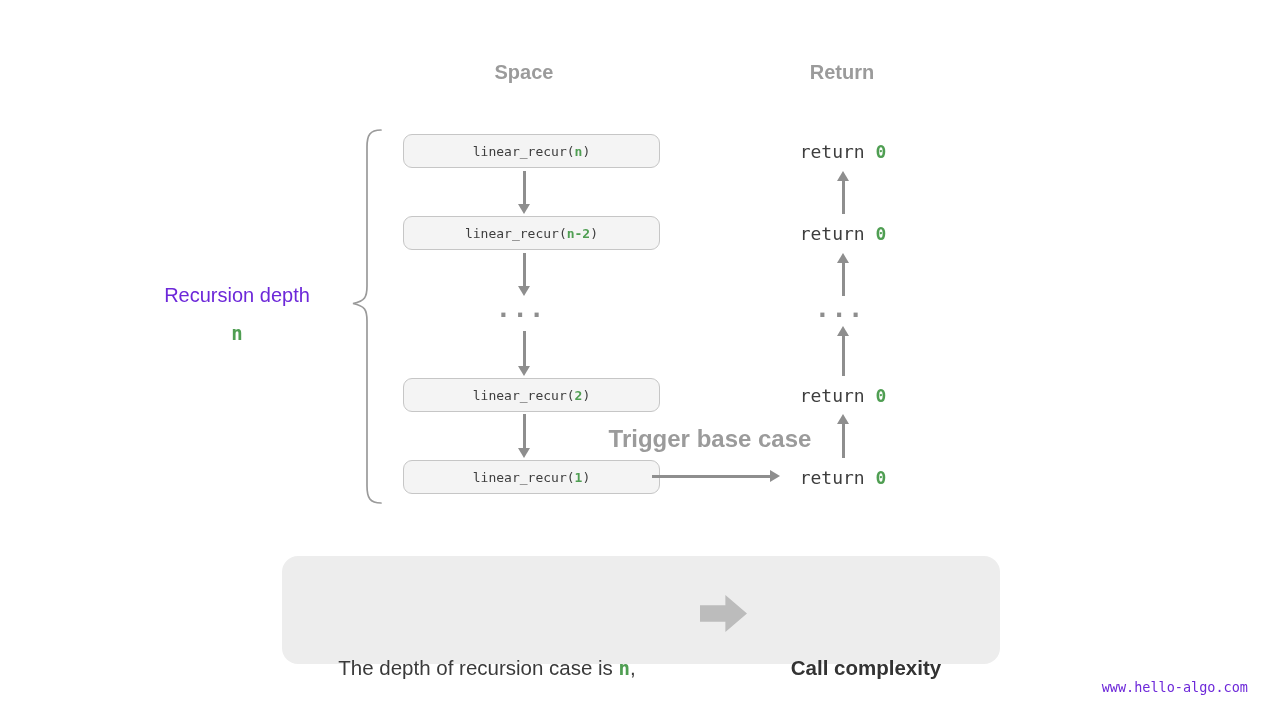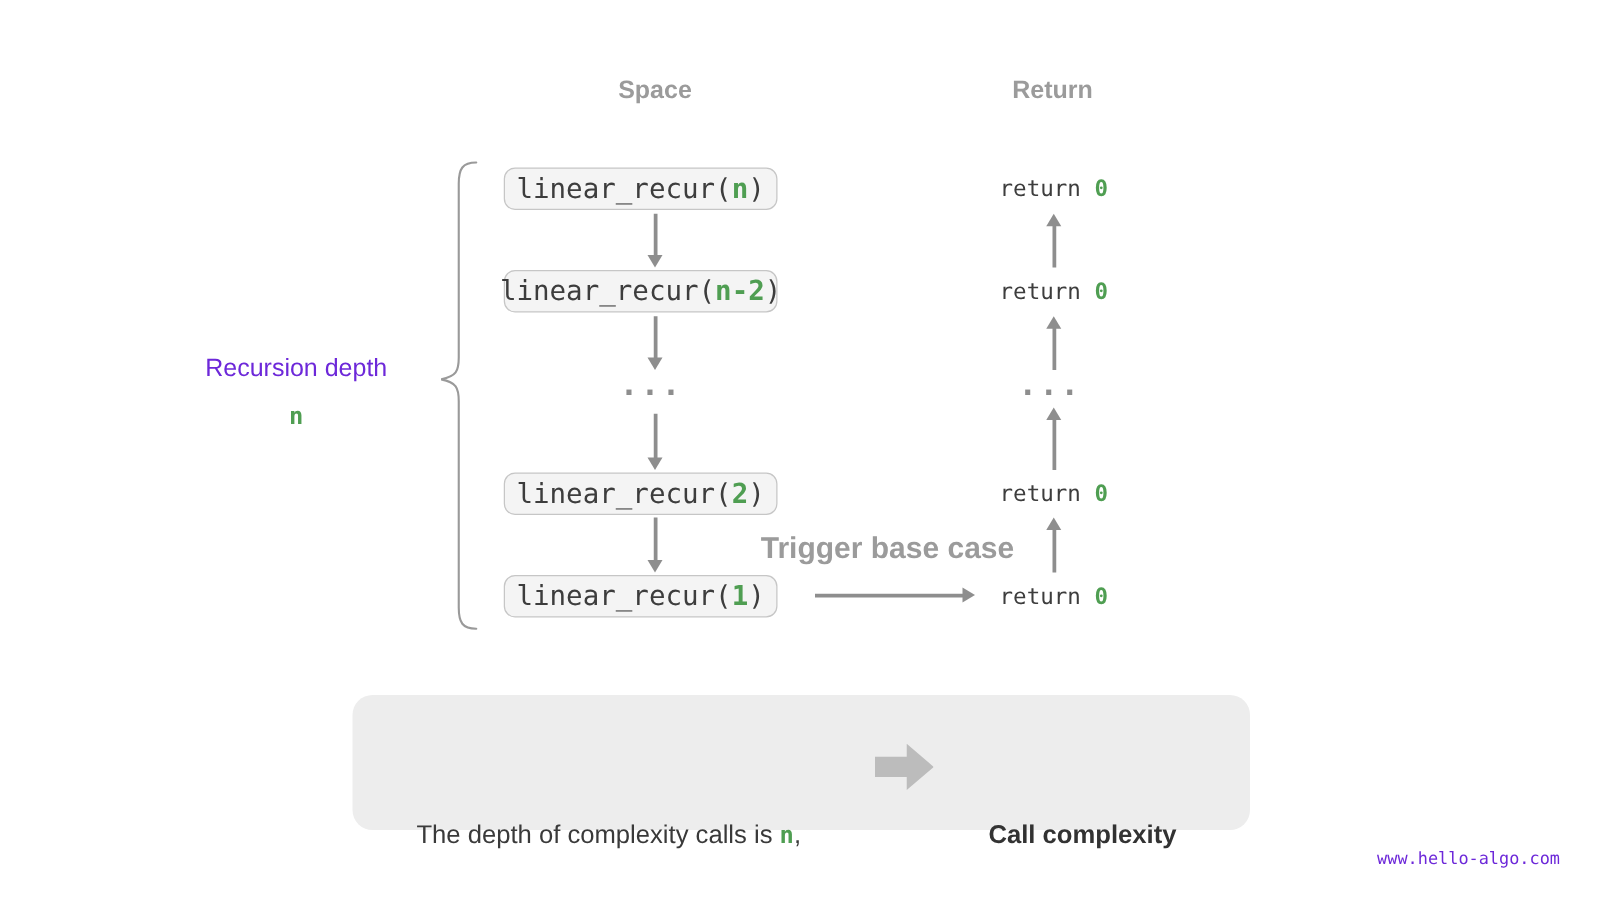--- a/index.html
+++ b/index.html
@@ -6,24 +6,24 @@
   html,body { width:1280px; height:720px; background:#ffffff; overflow:hidden; }
   body { font-family:"Liberation Sans", sans-serif; position:relative; }
   .mono { font-family:"DejaVu Sans Mono", monospace; }
   .abs { position:absolute; }
 
   
   .col-header { font-size:20px; font-weight:bold; color:#9b9b9b; text-align:center; width:200px; }
 
   
   .call-box {
-    left:403px; width:219px; height:34px;
+    left:403px; width:257px; height:34px;
     background:#f4f4f4; border:1.5px solid #c6c6c6; border-radius:9px;
     display:flex; align-items:center; justify-content:center;
-    font-family:"DejaVu Sans Mono", monospace; font-size:22px; color:#3d3d3d;
+    font-family:"DejaVu Sans Mono", monospace; font-size:13px; color:#3d3d3d;
     white-space:pre;
   }
   .green { color:#4f9e52; font-weight:bold; }
   .code-dark { color:#3d3d3d; }
 
   
   .return-row {
     left:763px; width:160px; height:34px;
     display:flex; align-items:center; justify-content:center;
     font-family:"DejaVu Sans Mono", monospace; font-size:18px; color:#3d3d3d;
@@ -137,21 +137,21 @@
 <div class="v-arrow up" style="left:842px; top:262px; height:34px;"></div>
 <div class="v-arrow up" style="left:842px; top:335px; height:41px;"></div>
 <div class="v-arrow up" style="left:842px; top:423px; height:35px;"></div>
 
 <div class="h-arrow" style="left:652px; top:475px; width:119px;"></div>
 
 <div class="abs trigger-label">Trigger base case</div>
 
 <div class="abs summary-panel">
   <div class="sum-left">
-    <div><span>The depth of complexity calls is </span><span class="mono green">n</span><span>,</span></div>
+    <div><span>The depth of recursion case is </span><span class="mono green">n</span><span>,</span></div>
     
   </div>
   <div class="block-arrow"></div>
   <div class="sum-right">
     <div class="title">Call complexity</div>
     
   </div>
 </div>
 
 <div class="abs watermark">www.hello-algo.com</div>

